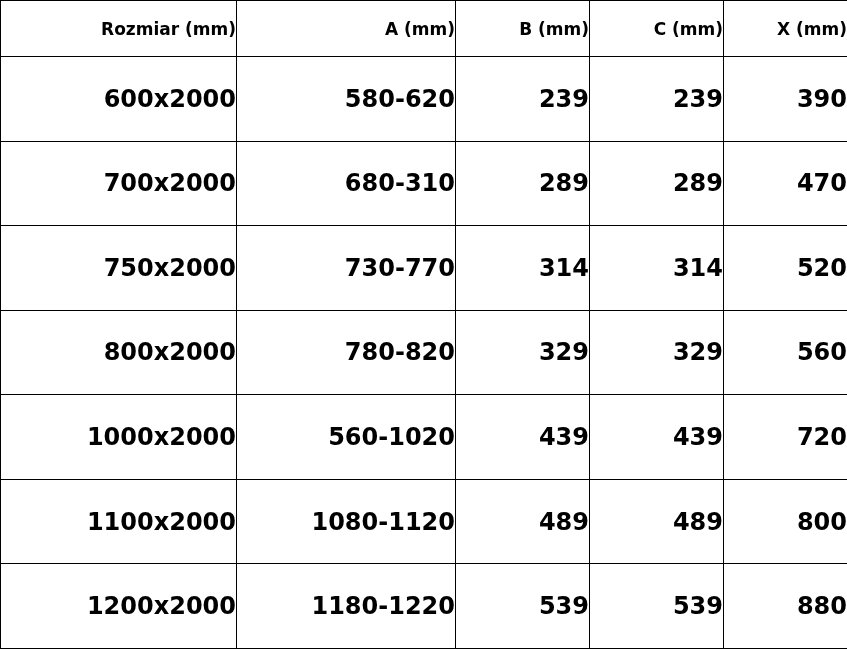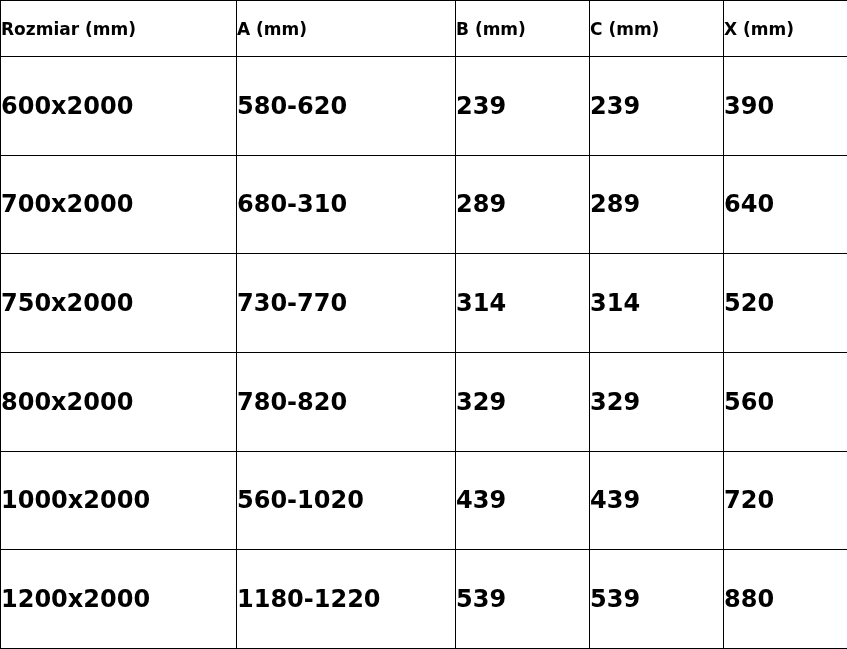--- a/index.html
+++ b/index.html
@@ -15,21 +15,21 @@
   }
   #size-table {
     border-collapse: collapse;
     width: 847px;
     height: 649px;
     table-layout: fixed;
   }
   #size-table td,
   #size-table th {
     border: 1px solid #000000;
-    text-align: left;
+    text-align: right;
     vertical-align: middle;
     font-weight: bold;
     padding: 0;
   }
   #size-table thead th {
     font-size: 17px;
     height: 55px;
   }
   #size-table tbody td {
     font-size: 24px;
@@ -73,21 +73,21 @@
       <td>580-620</td>
       <td>239</td>
       <td>239</td>
       <td>390</td>
     </tr>
     <tr>
       <td>700x2000</td>
       <td>680-310</td>
       <td>289</td>
       <td>289</td>
-      <td>640</td>
+      <td>470</td>
     </tr>
     <tr>
       <td>750x2000</td>
       <td>730-770</td>
       <td>314</td>
       <td>314</td>
       <td>520</td>
     </tr>
     <tr>
       <td>800x2000</td>
@@ -97,20 +97,27 @@
       <td>560</td>
     </tr>
     <tr>
       <td>1000x2000</td>
       <td>560-1020</td>
       <td>439</td>
       <td>439</td>
       <td>720</td>
     </tr>
     <tr>
+      <td>1100x2000</td>
+      <td>1080-1120</td>
+      <td>489</td>
+      <td>489</td>
+      <td>800</td>
+    </tr>
+    <tr>
       <td>1200x2000</td>
       <td>1180-1220</td>
       <td>539</td>
       <td>539</td>
       <td>880</td>
     </tr>
   </tbody>
 </table>
 
 </body></html>

